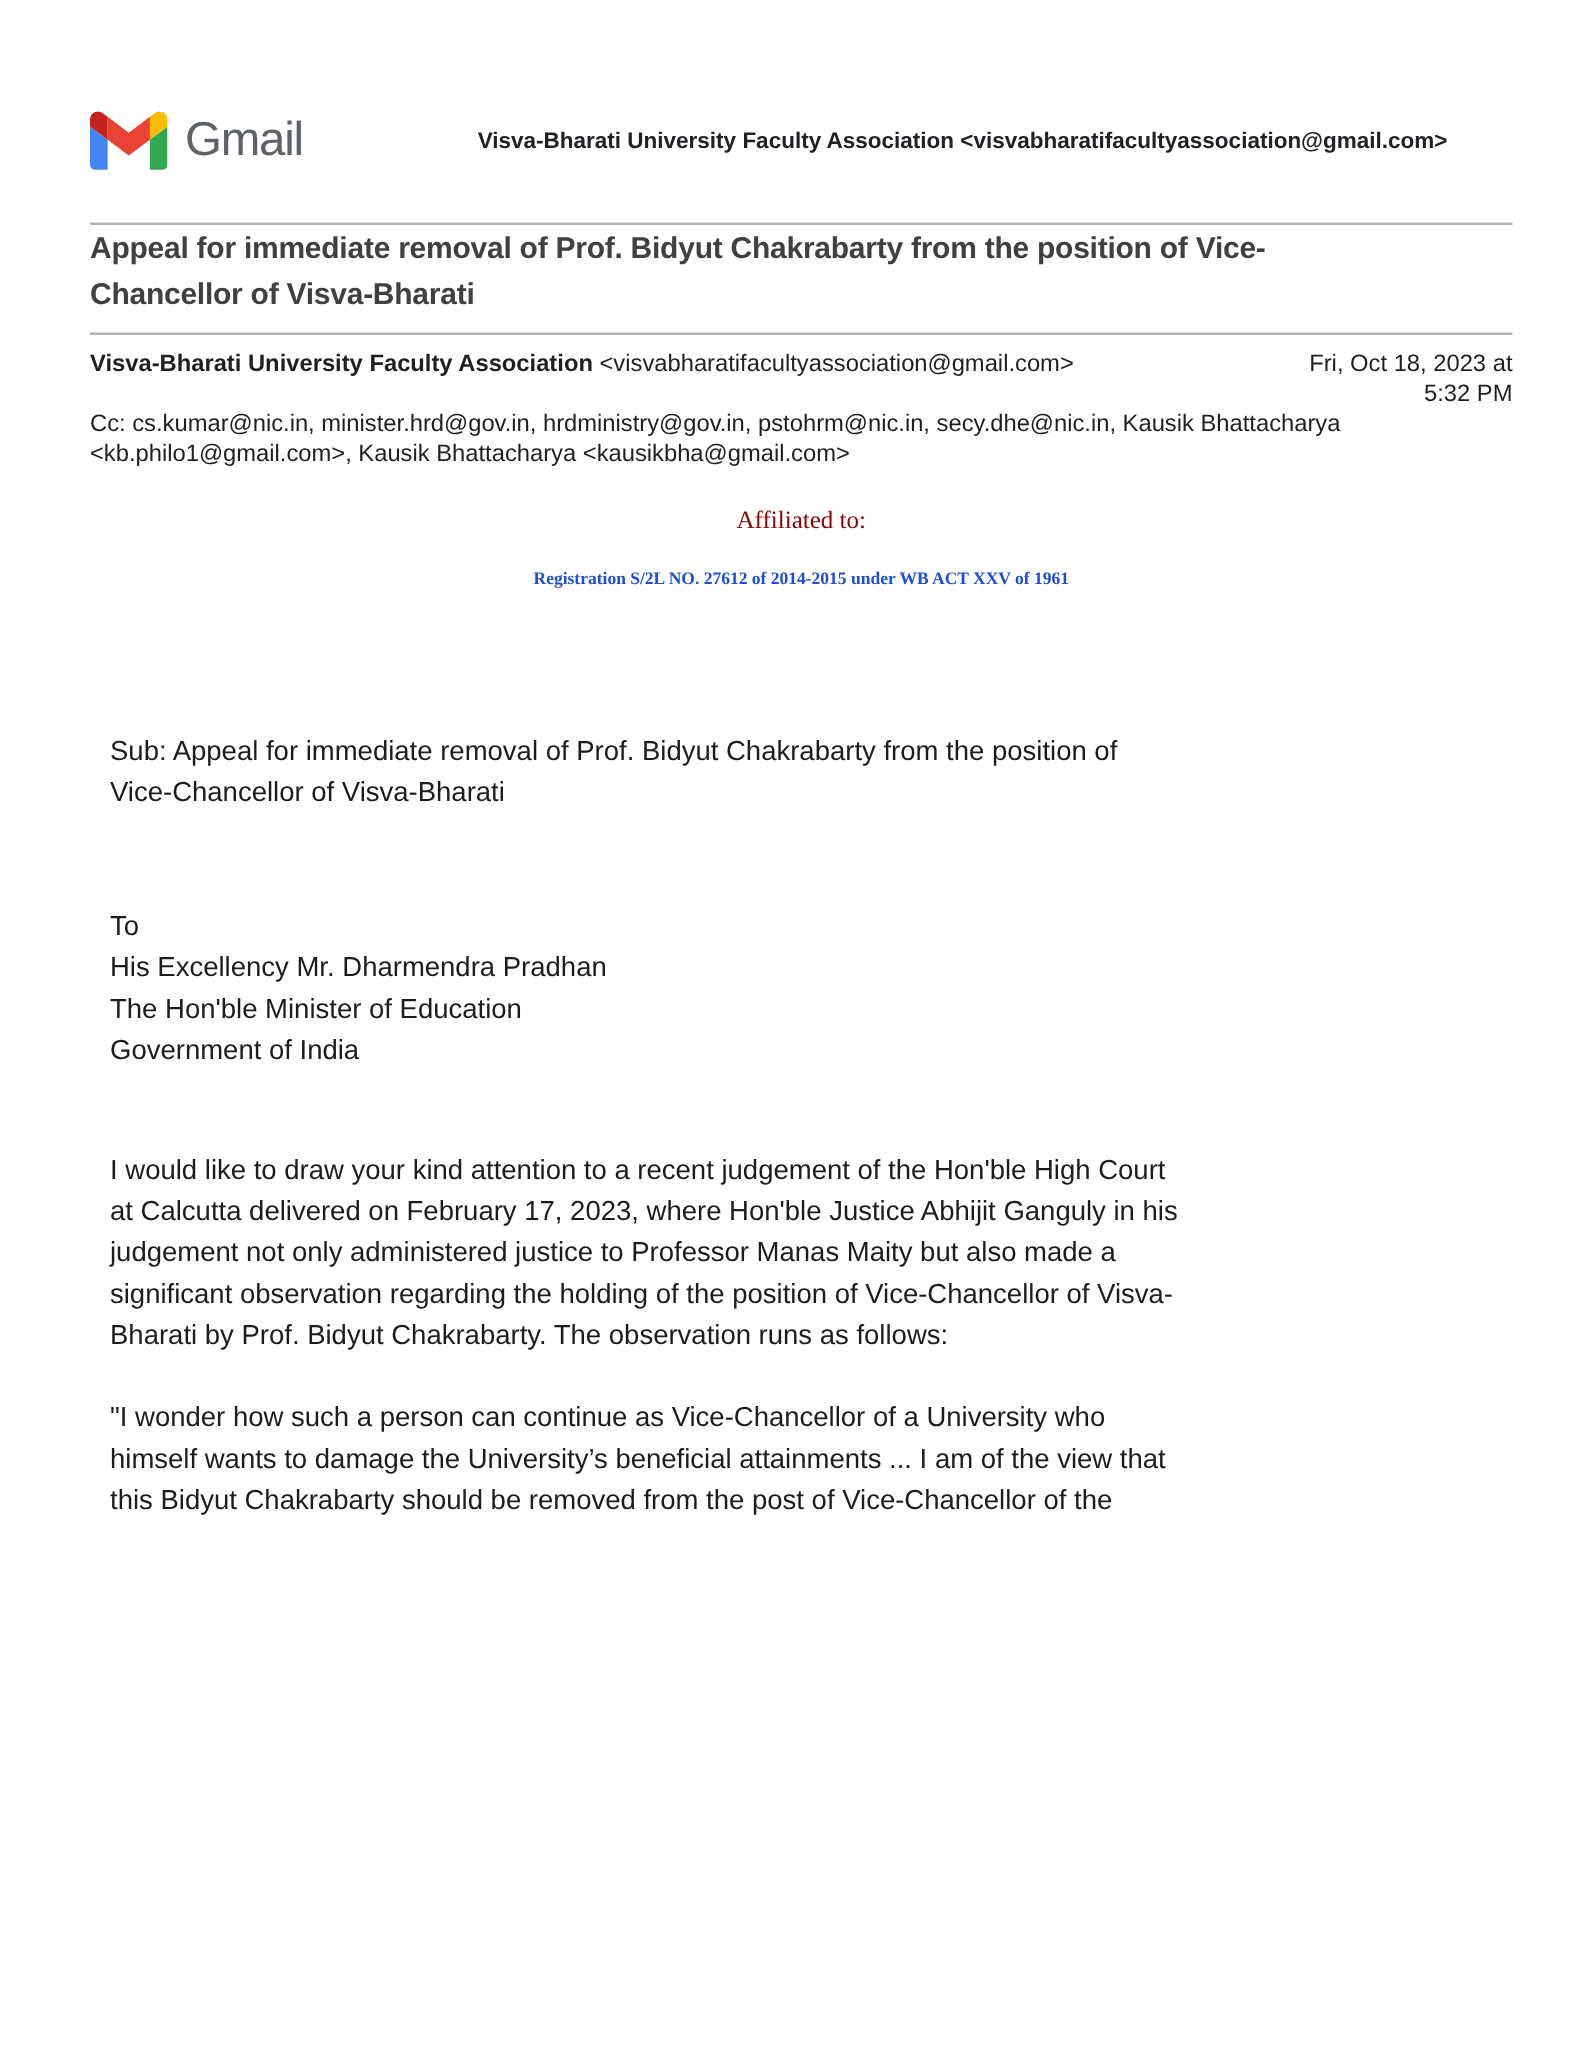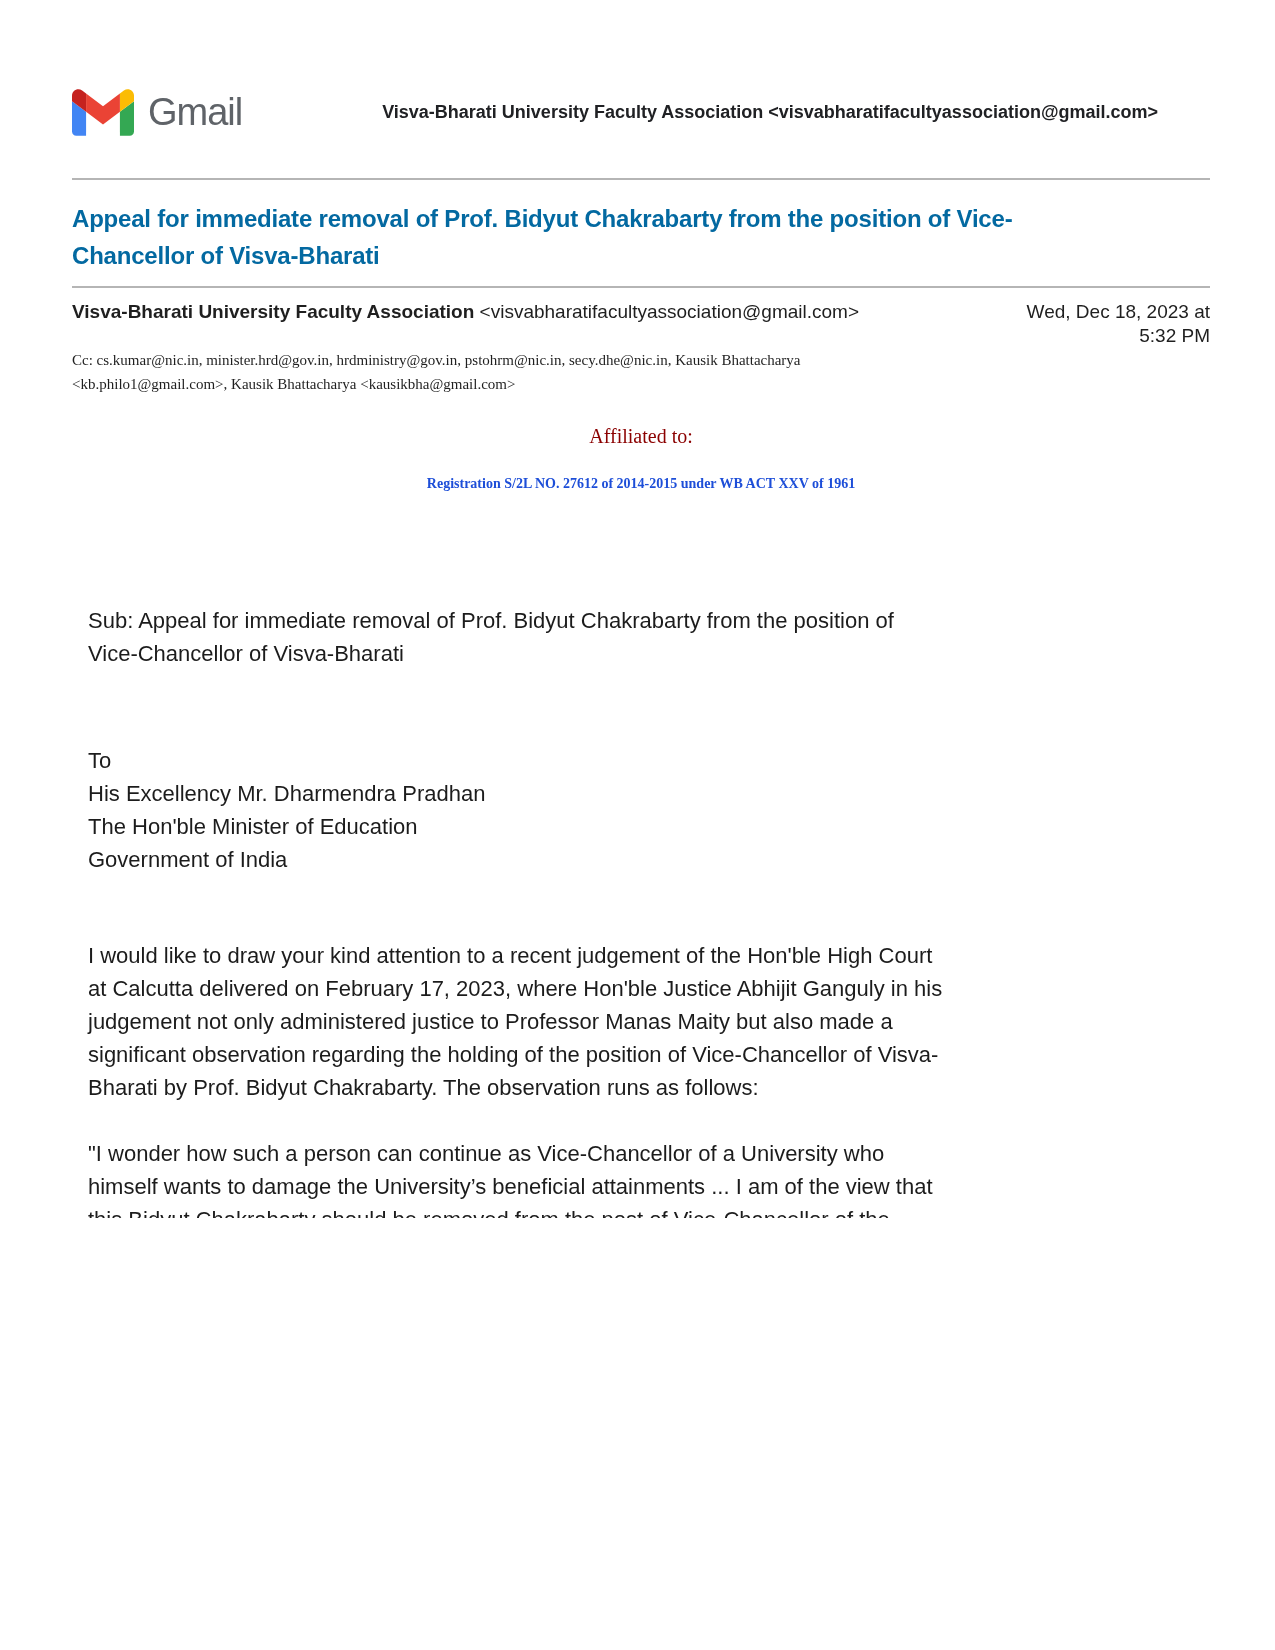--- a/index.html
+++ b/index.html
@@ -15,30 +15,30 @@
   }
   
   .hdr-row{display:flex;align-items:center;justify-content:space-between;height:48px;}
   .logo-wrap{display:flex;align-items:center;gap:14px;}
   .gmail-word{font-size:38px;color:#5f6368;letter-spacing:-1px;}
   .account{font-size:18px;font-weight:bold;color:#202124;padding-right:52px;white-space:nowrap;}
   .rule{border:none;border-top:2px solid #b5b5b5;margin:0;}
   .rule-1{margin-top:42px;}
   .rule-2{margin-top:12px;}
   .subject{
-    margin-top:20px;
-    font-size:24px;line-height:37px;font-weight:bold;color:#0369a1;
+    margin-top:0;
+    font-size:24px;line-height:37px;font-weight:bold;color:#404040;
     white-space:pre;letter-spacing:-0.2px;
   }
   .meta{display:flex;justify-content:space-between;margin-top:12px;font-size:19px;line-height:24px;}
   .meta-left{white-space:nowrap;}
   .from-name{font-weight:bold;}
   .date{white-space:pre;text-align:right;color:#1f1f1f;}
   .to-line{margin-top:4px;font-size:19px;line-height:24px;white-space:pre;}
-  .cc-lines{font-size:15px;line-height:24px;white-space:pre;font-family:Liberation Serif, serif;}
+  .cc-lines{font-size:19px;line-height:24px;white-space:pre;}
   
   .org{text-align:center;font-family:"Liberation Serif", serif;}
   .org-name{margin-top:68px;font-size:25px;line-height:32px;font-weight:bold;color:#9628dc;}
   .org-affiliated{margin-top:25px;font-size:20px;line-height:30px;color:#8b0000;}
   .org-registration{margin-top:21px;font-size:14px;line-height:24px;font-weight:bold;color:#1d4ed8;}
   
   .letter{margin:108px 0 0 16px;font-size:22px;line-height:33px;color:#1c1c1c;}
   .pre{white-space:pre;}
   .address-block{margin:0 0 63px 0;}
   .sub-block{margin:0 0 74px 0;}
@@ -70,21 +70,21 @@
   <div class="subject">Appeal for immediate removal of Prof. Bidyut Chakrabarty from the position of Vice-
 Chancellor of Visva-Bharati</div>
 
   <hr class="rule rule-2">
 
   <div class="meta">
     <div class="meta-left">
       <span class="from-name">Visva-Bharati University Faculty Association</span>
       <span class="from-email">&lt;visvabharatifacultyassociation@gmail.com&gt;</span>
     </div>
-    <div class="date">Wed, Dec 18, 2023 at
+    <div class="date">Fri, Oct 18, 2023 at
 5:32 PM</div>
   </div>
 
   <div class="cc-lines">Cc: cs.kumar@nic.in, minister.hrd@gov.in, hrdministry@gov.in, pstohrm@nic.in, secy.dhe@nic.in, Kausik Bhattacharya
 &lt;kb.philo1@gmail.com&gt;, Kausik Bhattacharya &lt;kausikbha@gmail.com&gt;</div>
 
   <div class="org">
     <div class="org-affiliated">Affiliated to:</div>
     <div class="org-registration">Registration S/2L NO. 27612 of 2014-2015 under WB ACT XXV of 1961</div>
   </div>

